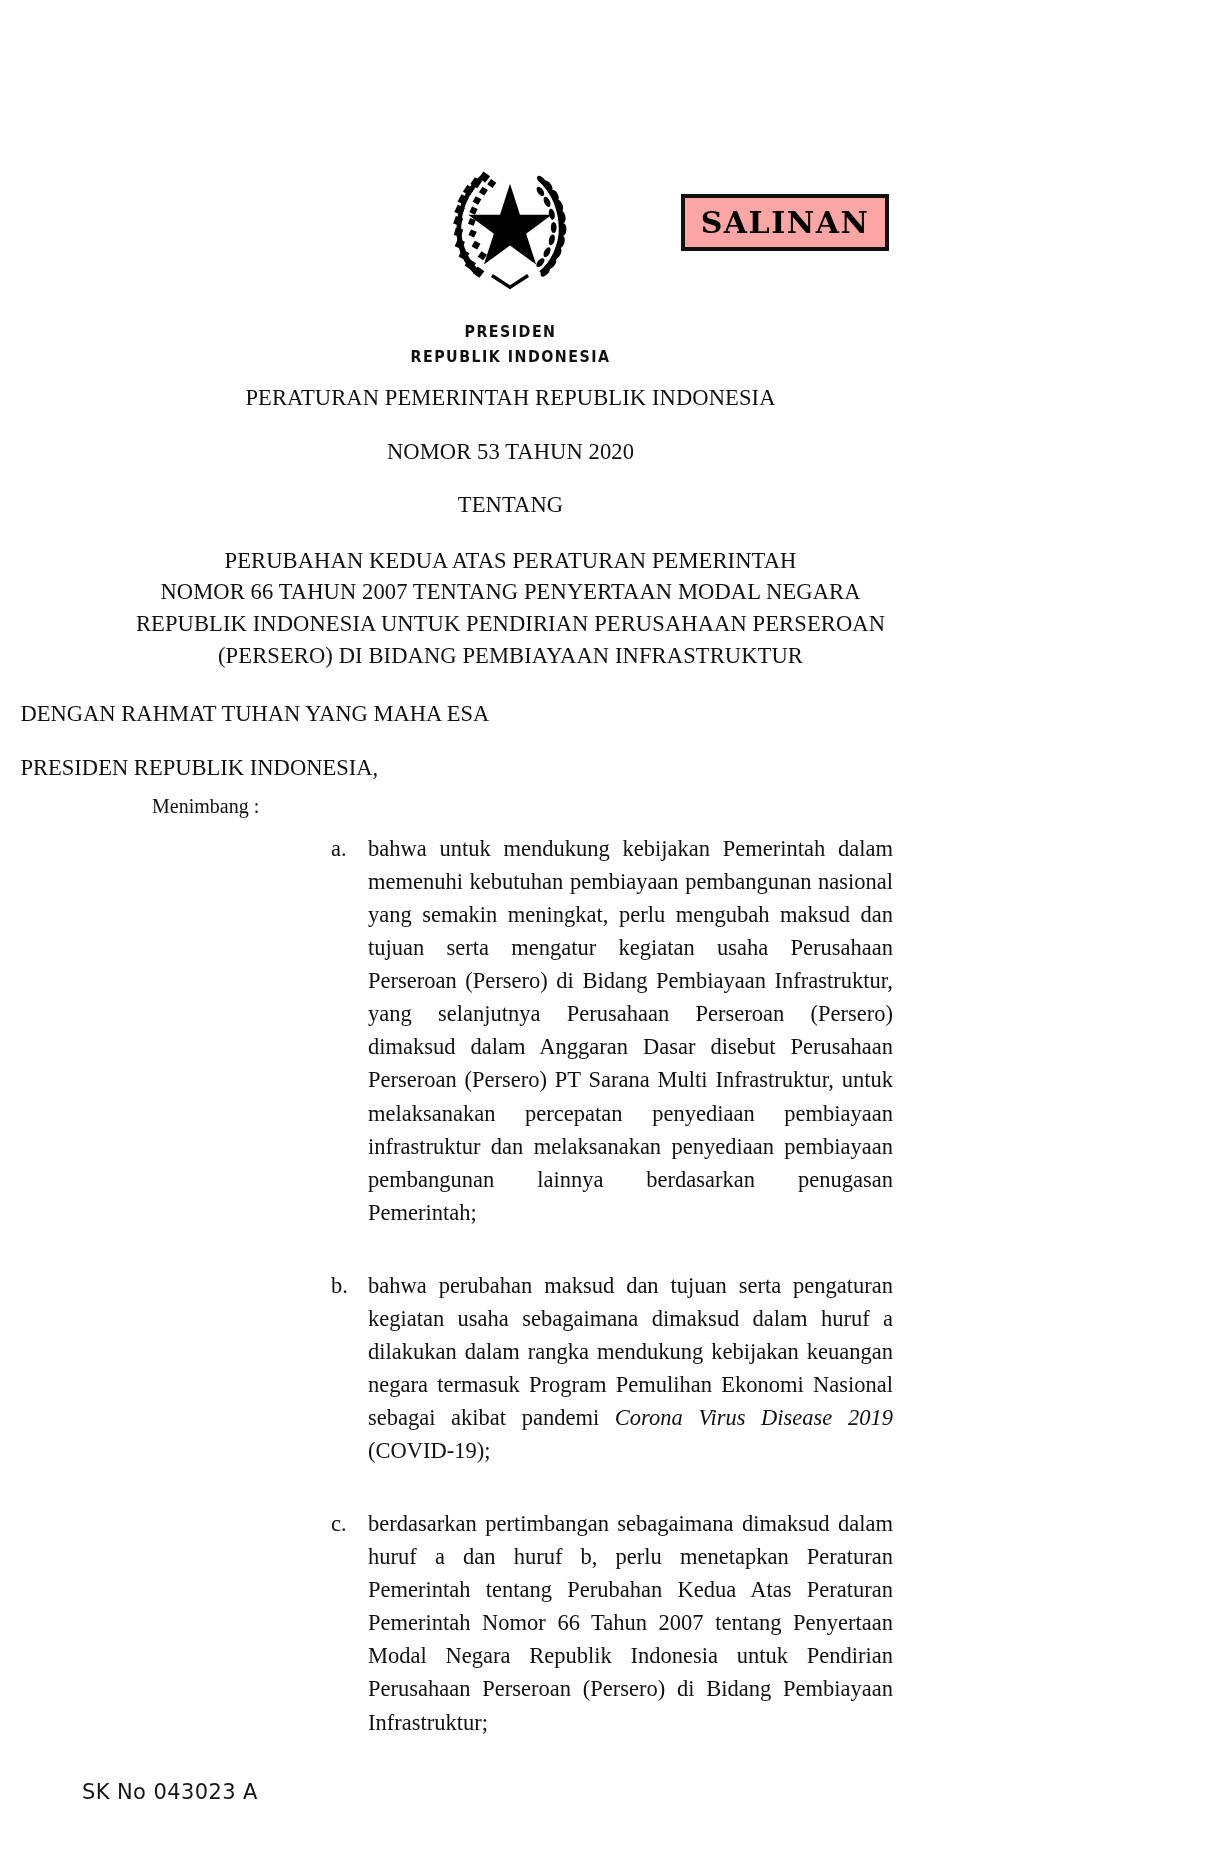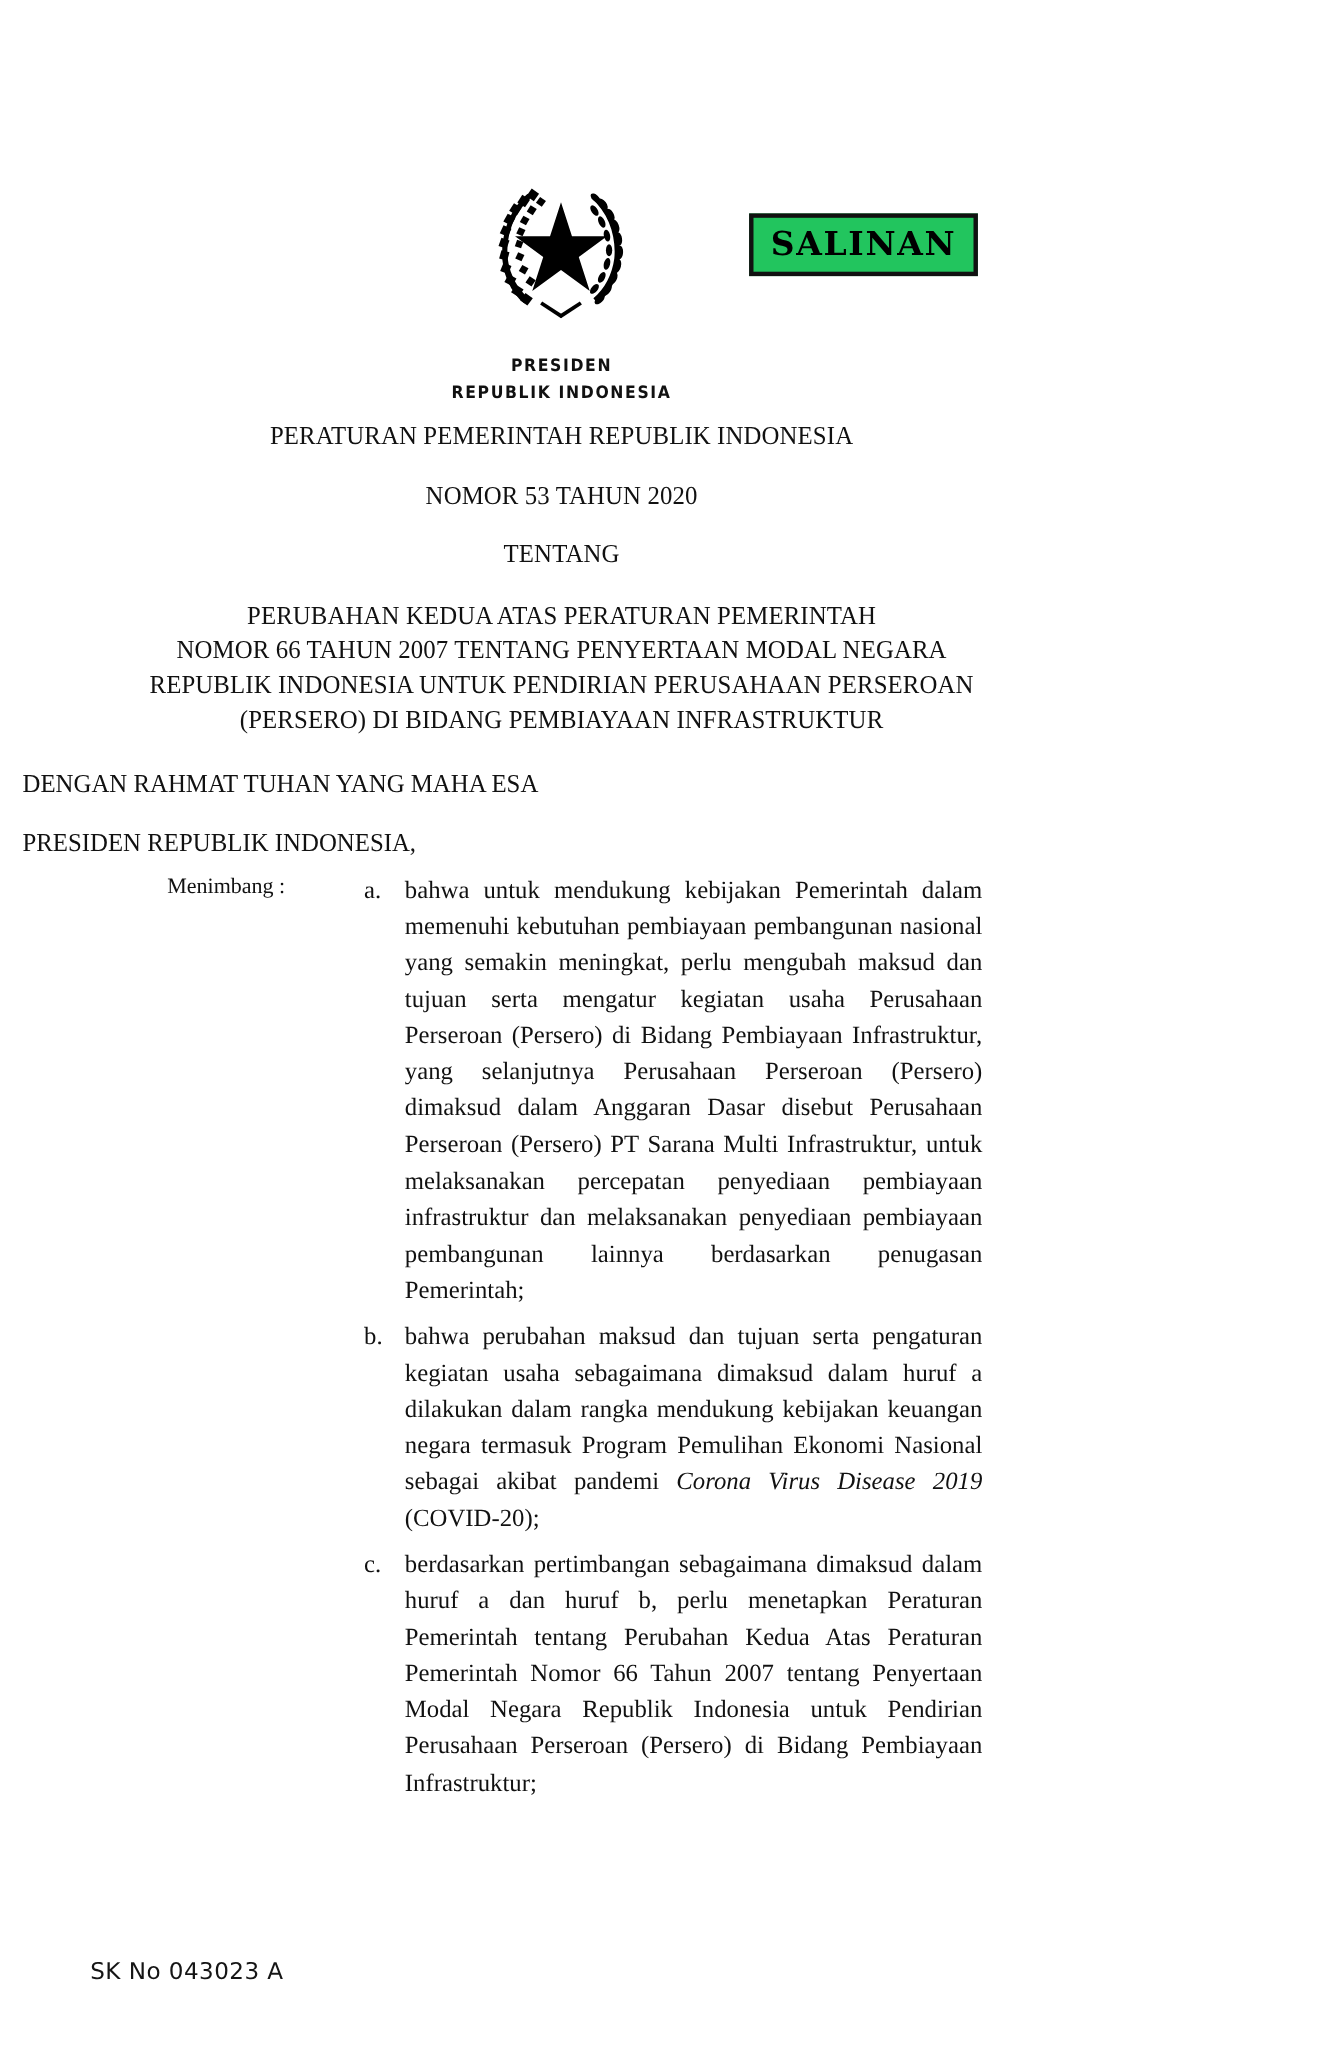--- a/index.html
+++ b/index.html
@@ -38,21 +38,21 @@
   .emblem svg { display: block; width: 152px; height: 152px; }
 
   .salinan-box {
     position: absolute;
     left: 681px;
     top: 194px;
     width: 208px;
     height: 57px;
     border: 4px solid #111111;
     box-sizing: border-box;
-    background: #22c55e;
+    background: #fca5a5;
     display: flex;
     align-items: center;
     justify-content: center;
   }
   .salinan-text {
     font-family: "DejaVu Serif", "Liberation Serif", serif;
     font-weight: bold;
     font-size: 30px;
     letter-spacing: 1.5px;
     color: #000000;
@@ -161,20 +161,21 @@
     font-family: "Liberation Serif", "DejaVu Serif", serif;
     font-size: 22.5px;
     color: #111111;
     line-height: 1.47;
     text-align: justify;
     text-justify: inter-word;
     hyphens: none;
   }
   .clause-body.last-justify {
     text-align-last: left;
+    margin-top: 40px;
   }
   .clause-body em {
   }
 
   
   .catchword {
     position: absolute;
     left: 0;
     top: 1694px;
     width: 893px;
@@ -302,21 +303,21 @@
 
       <div class="clauses">
 
         <div class="clause">
           <span class="clause-marker">a.</span>
           <div class="clause-body last-justify">bahwa untuk mendukung kebijakan Pemerintah dalam memenuhi kebutuhan pembiayaan pembangunan nasional yang semakin meningkat, perlu mengubah maksud dan tujuan serta mengatur kegiatan usaha Perusahaan Perseroan (Persero) di Bidang Pembiayaan Infrastruktur, yang selanjutnya Perusahaan Perseroan (Persero) dimaksud dalam Anggaran Dasar disebut Perusahaan Perseroan (Persero) PT Sarana Multi Infrastruktur, untuk melaksanakan percepatan penyediaan pembiayaan infrastruktur dan melaksanakan penyediaan pembiayaan pembangunan lainnya berdasarkan penugasan Pemerintah;</div>
         </div>
 
         <div class="clause">
           <span class="clause-marker">b.</span>
-          <div class="clause-body last-justify"><span>bahwa perubahan maksud dan tujuan serta pengaturan kegiatan usaha sebagaimana dimaksud dalam huruf a dilakukan dalam rangka mendukung kebijakan keuangan negara termasuk Program Pemulihan Ekonomi Nasional sebagai akibat pandemi </span><em>Corona Virus Disease 2019</em><span> (COVID-20);</span></div>
+          <div class="clause-body last-justify"><span>bahwa perubahan maksud dan tujuan serta pengaturan kegiatan usaha sebagaimana dimaksud dalam huruf a dilakukan dalam rangka mendukung kebijakan keuangan negara termasuk Program Pemulihan Ekonomi Nasional sebagai akibat pandemi </span><em>Corona Virus Disease 2019</em><span> (COVID-19);</span></div>
         </div>
 
         <div class="clause">
           <span class="clause-marker">c.</span>
           <div class="clause-body last-justify">berdasarkan pertimbangan sebagaimana dimaksud dalam huruf a dan huruf b, perlu menetapkan Peraturan Pemerintah tentang Perubahan Kedua Atas Peraturan Pemerintah Nomor 66 Tahun 2007 tentang Penyertaan Modal Negara Republik Indonesia untuk Pendirian Perusahaan Perseroan (Persero) di Bidang Pembiayaan Infrastruktur;</div>
         </div>
 
       </div>
     </div>
   </div>

